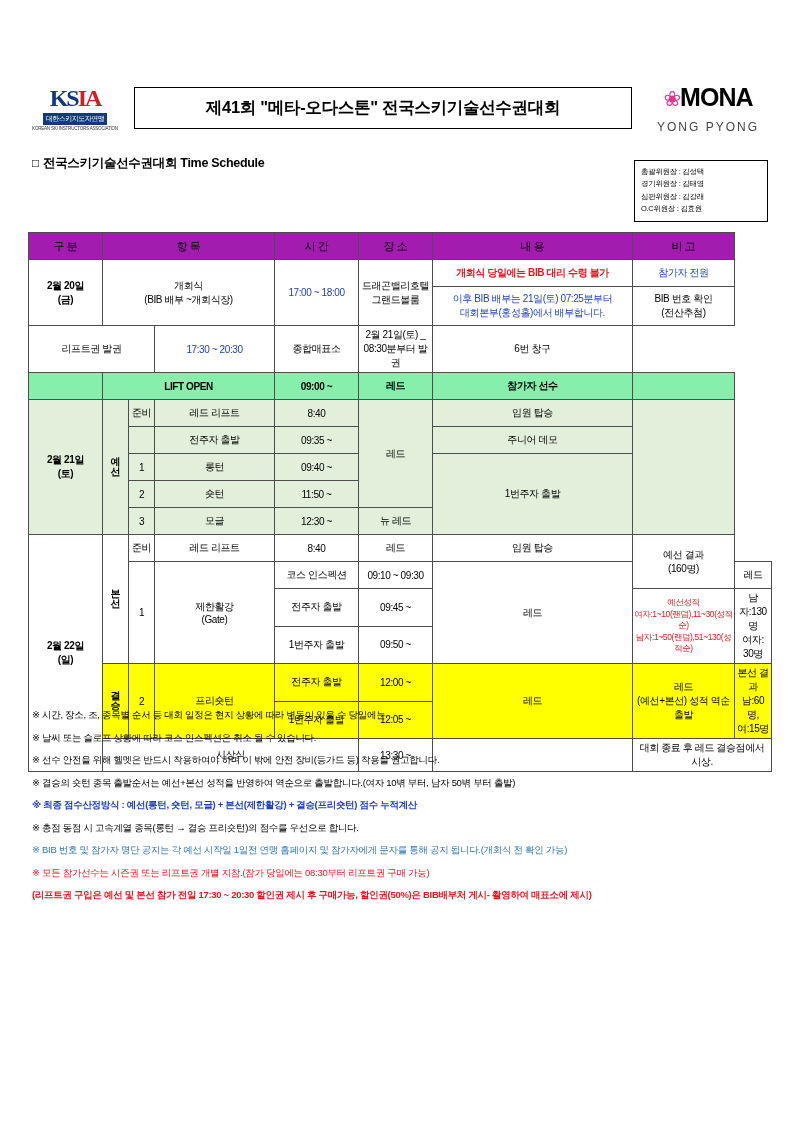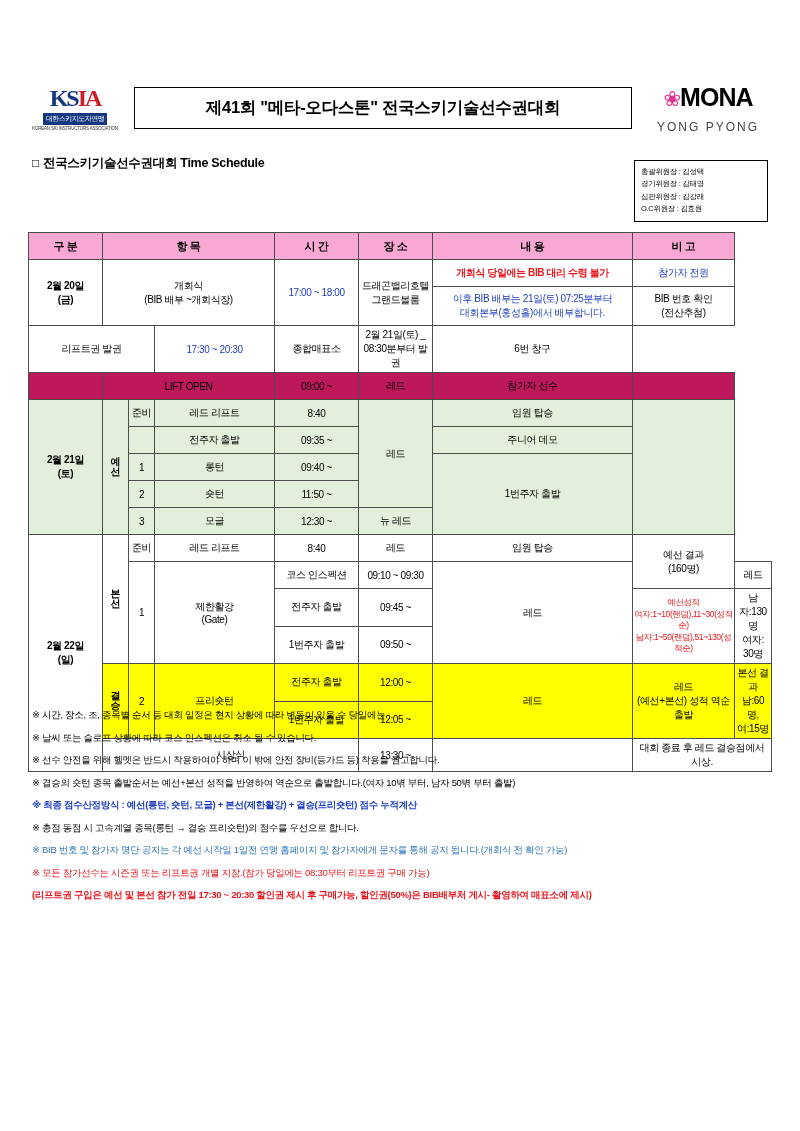--- a/index.html
+++ b/index.html
@@ -60,25 +60,25 @@
   
   table.sched{
     position:absolute;left:28px;top:232px;width:744px;
     border-collapse:collapse;table-layout:fixed;
     font-size:10px;letter-spacing:-0.4px;
   }
   table.sched td,table.sched th{
     border:1px solid #4d4d4d;text-align:center;vertical-align:middle;
     padding:2px 1px;height:22px;
   }
-  .hdr{background:#f9a8d4;font-weight:bold;font-size:11px;height:26px;}
+  .hdr{background:#a21caf;font-weight:normal;font-size:11px;height:26px;}
   .cell-blue{color:#1f3fbf;}
   .cell-red{color:#e8171f;margin-left:34px;}
   .bold{font-weight:bold;}
-  .green{background:#be185d;font-weight:normal;}
+  .green{background:#86efac;font-weight:bold;}
   .lgreen{background:#e2efda;}
   .yellow{background:#ffff00;}
   .vert{letter-spacing:0px;line-height:1.05;}
   .xsmall{font-size:8.5px;}
   .rowh{height:25px;}
 
   
   .notes{
     position:absolute;left:32px;top:710px;width:740px;
     font-size:9.5px;line-height:1;letter-spacing:-0.3px;

